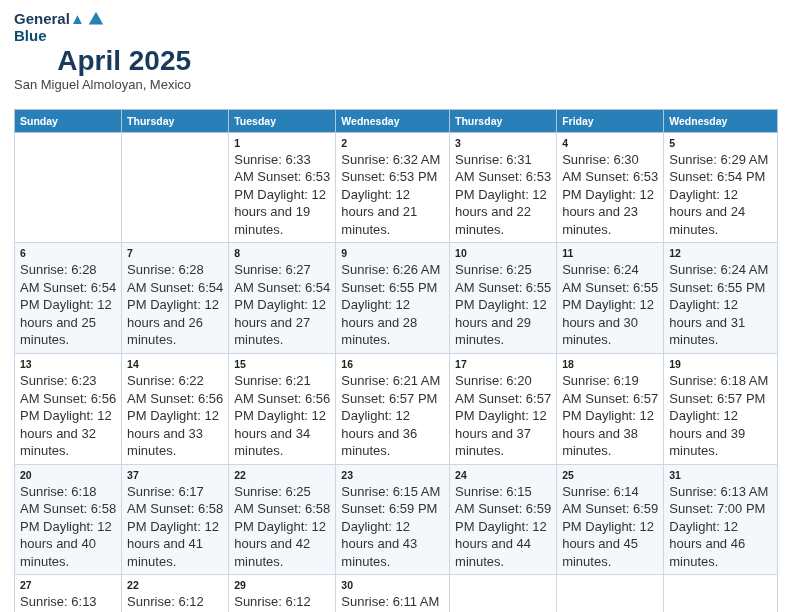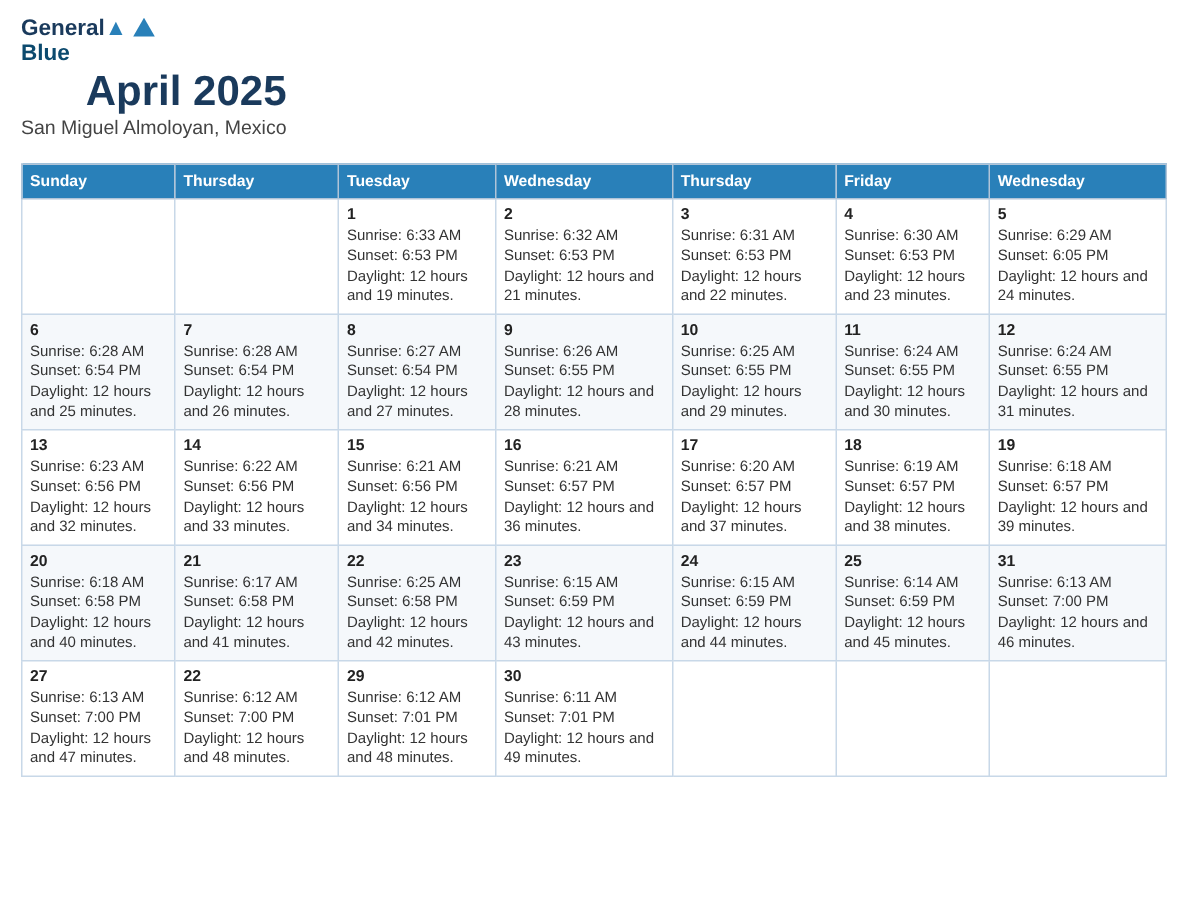--- a/index.html
+++ b/index.html
@@ -78,21 +78,21 @@
     tbody tr:nth-child(even) td {
       background: #f5f8fb;
     }
     .day-num {
       font-weight: bold;
       font-size: 10.5px;
       display: block;
       margin-bottom: 2px;
     }
     .cell-info {
-      font-size: 10px;
+      font-size: 13px;
       color: #333;
       line-height: 1.35;
     }
     .empty-cell {
       background: #fff !important;
     }
   </style>
 </head>
 <body>
 
@@ -151,21 +151,21 @@
           </td>
           <td>
             <span class="day-num">4</span>
             <div class="cell-info">Sunrise: 6:30 AM
 Sunset: 6:53 PM
 Daylight: 12 hours and 23 minutes.</div>
           </td>
           <td>
             <span class="day-num">5</span>
             <div class="cell-info">Sunrise: 6:29 AM
-Sunset: 6:05 PM
+Sunset: 6:54 PM
 Daylight: 12 hours and 24 minutes.</div>
           </td>
         </tr>
         <tr>
           <td>
             <span class="day-num">6</span>
             <div class="cell-info">Sunrise: 6:28 AM
 Sunset: 6:54 PM
 Daylight: 12 hours and 25 minutes.</div>
           </td>
@@ -251,21 +251,21 @@
           </td>
         </tr>
         <tr>
           <td>
             <span class="day-num">20</span>
             <div class="cell-info">Sunrise: 6:18 AM
 Sunset: 6:58 PM
 Daylight: 12 hours and 40 minutes.</div>
           </td>
           <td>
-            <span class="day-num">21</span>
+            <span class="day-num">37</span>
             <div class="cell-info">Sunrise: 6:17 AM
 Sunset: 6:58 PM
 Daylight: 12 hours and 41 minutes.</div>
           </td>
           <td>
             <span class="day-num">22</span>
             <div class="cell-info">Sunrise: 6:25 AM
 Sunset: 6:58 PM
 Daylight: 12 hours and 42 minutes.</div>
           </td>

